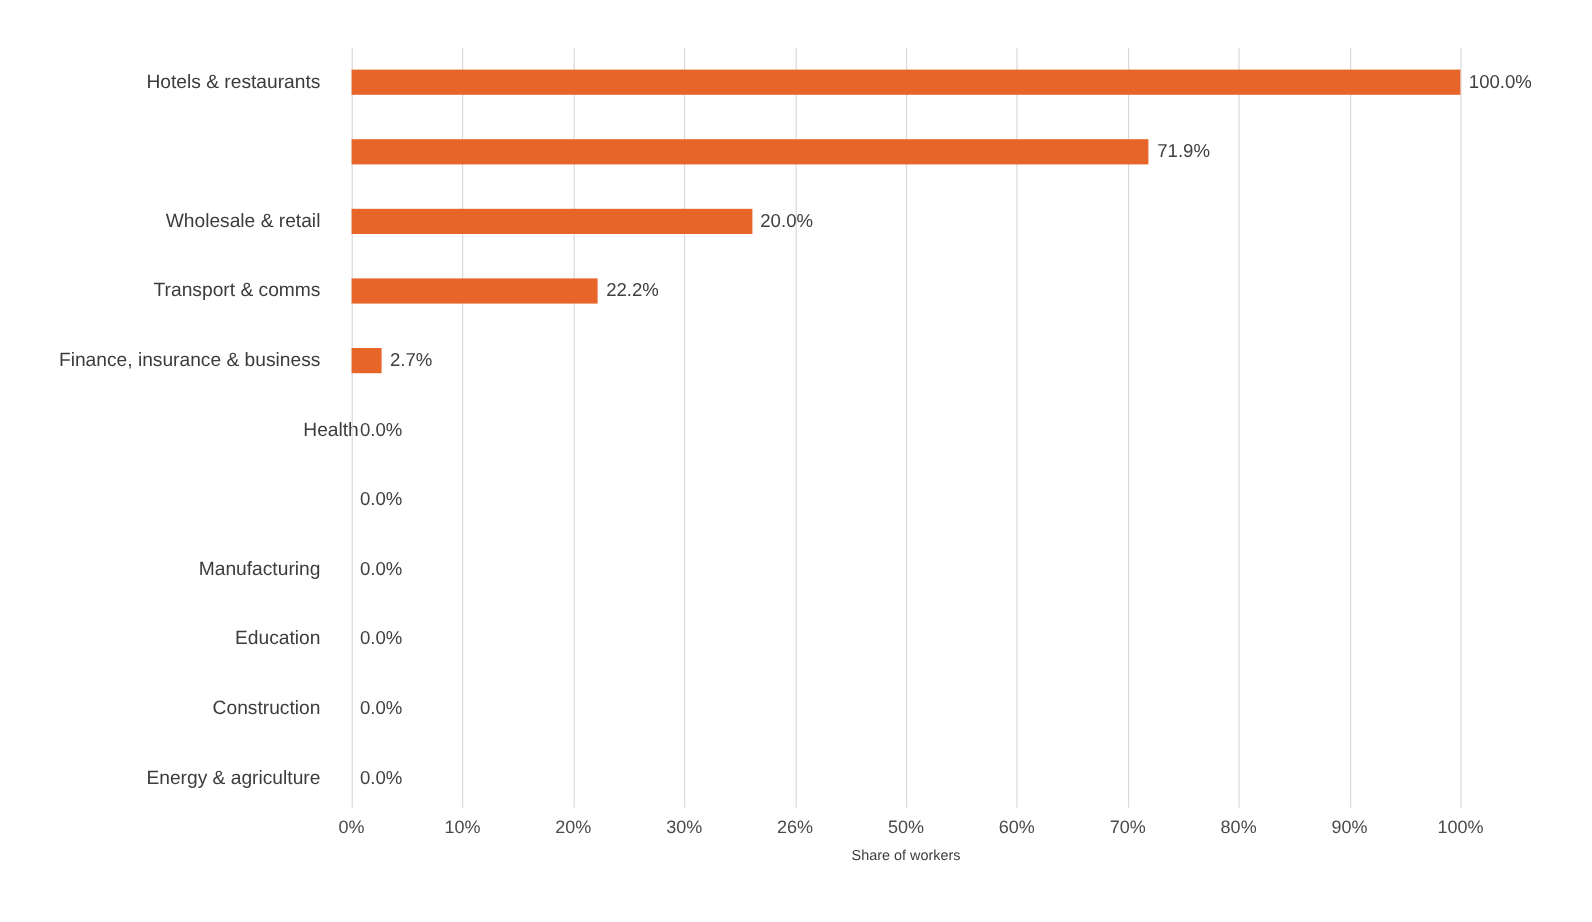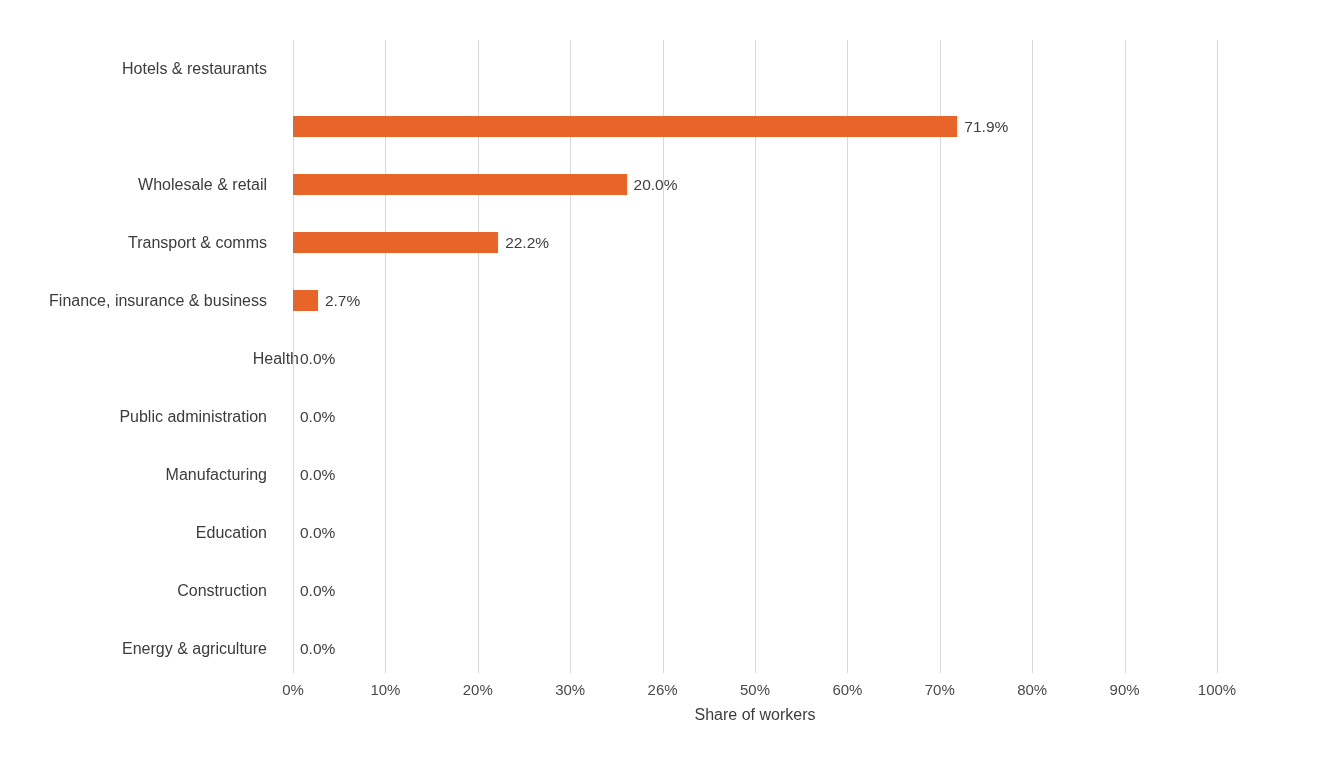--- a/index.html
+++ b/index.html
@@ -106,21 +106,21 @@
     color: #4a4a4a;
     white-space: nowrap;
   }
 
   #x-axis-title {
     position: absolute;
     left: 293px;
     top: 706px;
     width: 924px;
     text-align: center;
-    font-size: 16px;
+    font-size: 12px;
     color: #3c3c3c;
   }
 </style>
 </head>
 <body>
 
 <div id="chart-root">
 
   <div id="category-labels">
       <div class="cat-row" style="top: 0px;">
@@ -130,23 +130,20 @@
         <span class="cat-text">Wholesale &amp; retail</span>
       </div>
       <div class="cat-row" style="top: 174px;">
         <span class="cat-text">Transport &amp; comms</span>
       </div>
       <div class="cat-row" style="top: 232px;">
         <span class="cat-text">Finance, insurance &amp; business</span>
       </div>
       <div class="cat-row" style="top: 290px; margin-left: 32px;">
         <span class="cat-text">Health</span>
-      </div>
-      <div class="cat-row" style="top: 348px;">
-        <span class="cat-text">Public administration</span>
       </div>
       <div class="cat-row" style="top: 406px;">
         <span class="cat-text">Manufacturing</span>
       </div>
       <div class="cat-row" style="top: 464px;">
         <span class="cat-text">Education</span>
       </div>
       <div class="cat-row" style="top: 522px;">
         <span class="cat-text">Construction</span>
       </div>
@@ -160,20 +157,24 @@
       <div class="gridline" style="left: 92.4px;"></div>
       <div class="gridline" style="left: 184.8px;"></div>
       <div class="gridline" style="left: 277.2px;"></div>
       <div class="gridline" style="left: 369.6px;"></div>
       <div class="gridline" style="left: 462px;"></div>
       <div class="gridline" style="left: 554.4px;"></div>
       <div class="gridline" style="left: 646.8px;"></div>
       <div class="gridline" style="left: 739.2px;"></div>
       <div class="gridline" style="left: 831.6px;"></div>
       <div class="gridline" style="left: 924px;"></div>
+      <div class="row" style="top: 0px;">
+        <div class="bar" title="Hotels &amp; restaurants: 100.0%" style="width: 924px; background: rgb(232, 101, 42);"></div>
+        <div class="value-label" style="left: 924px;">100.0%</div>
+      </div>
       <div class="row" style="top: 58px;">
         <div class="bar" title="Other services: 71.9%" style="width: 664.356px; background: rgb(232, 101, 42);"></div>
         <div class="value-label" style="left: 664.356px;">71.9%</div>
       </div>
       <div class="row" style="top: 116px;">
         <div class="bar" title="Wholesale &amp; retail: 36.1%" style="width: 333.564px; background: rgb(232, 101, 42);"></div>
         <div class="value-label" style="left: 333.564px;">20.0%</div>
       </div>
       <div class="row" style="top: 174px;">
         <div class="bar" title="Transport &amp; comms: 22.2%" style="width: 205.128px; background: rgb(232, 101, 42);"></div>

